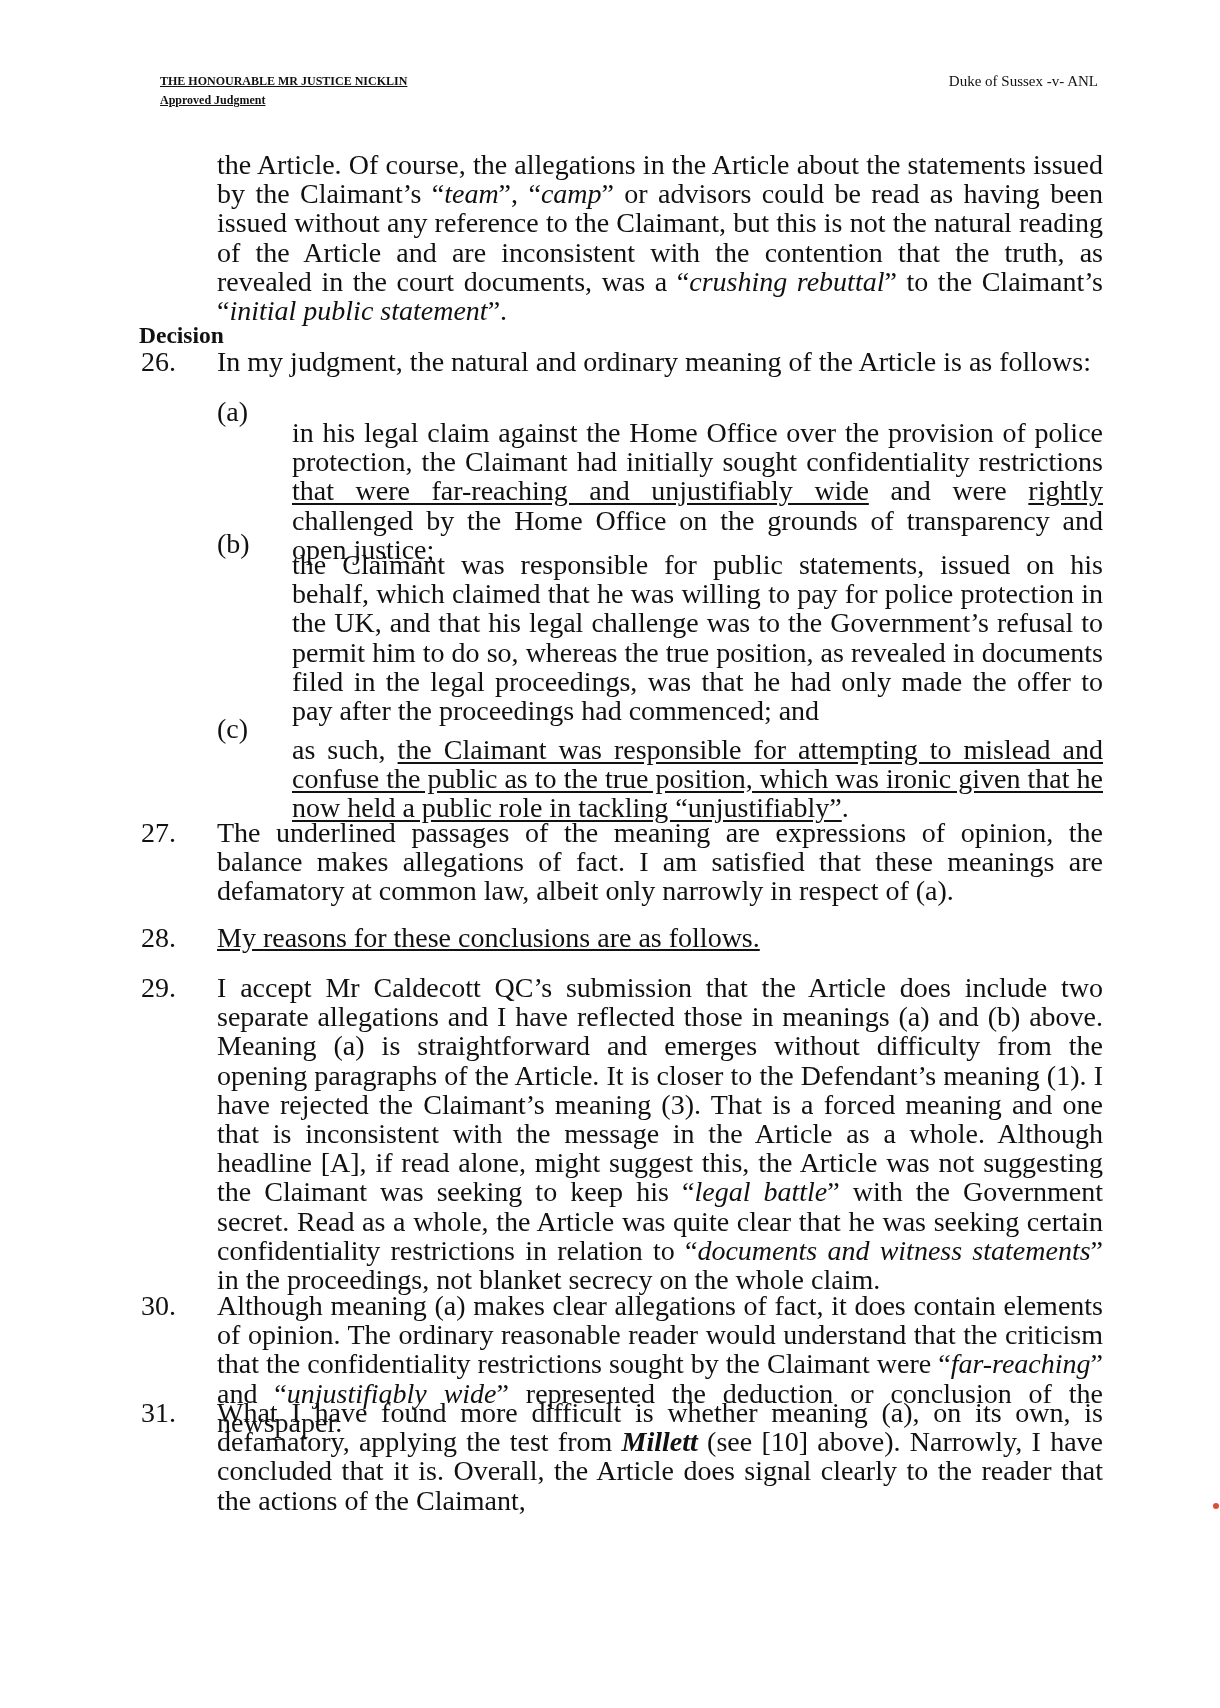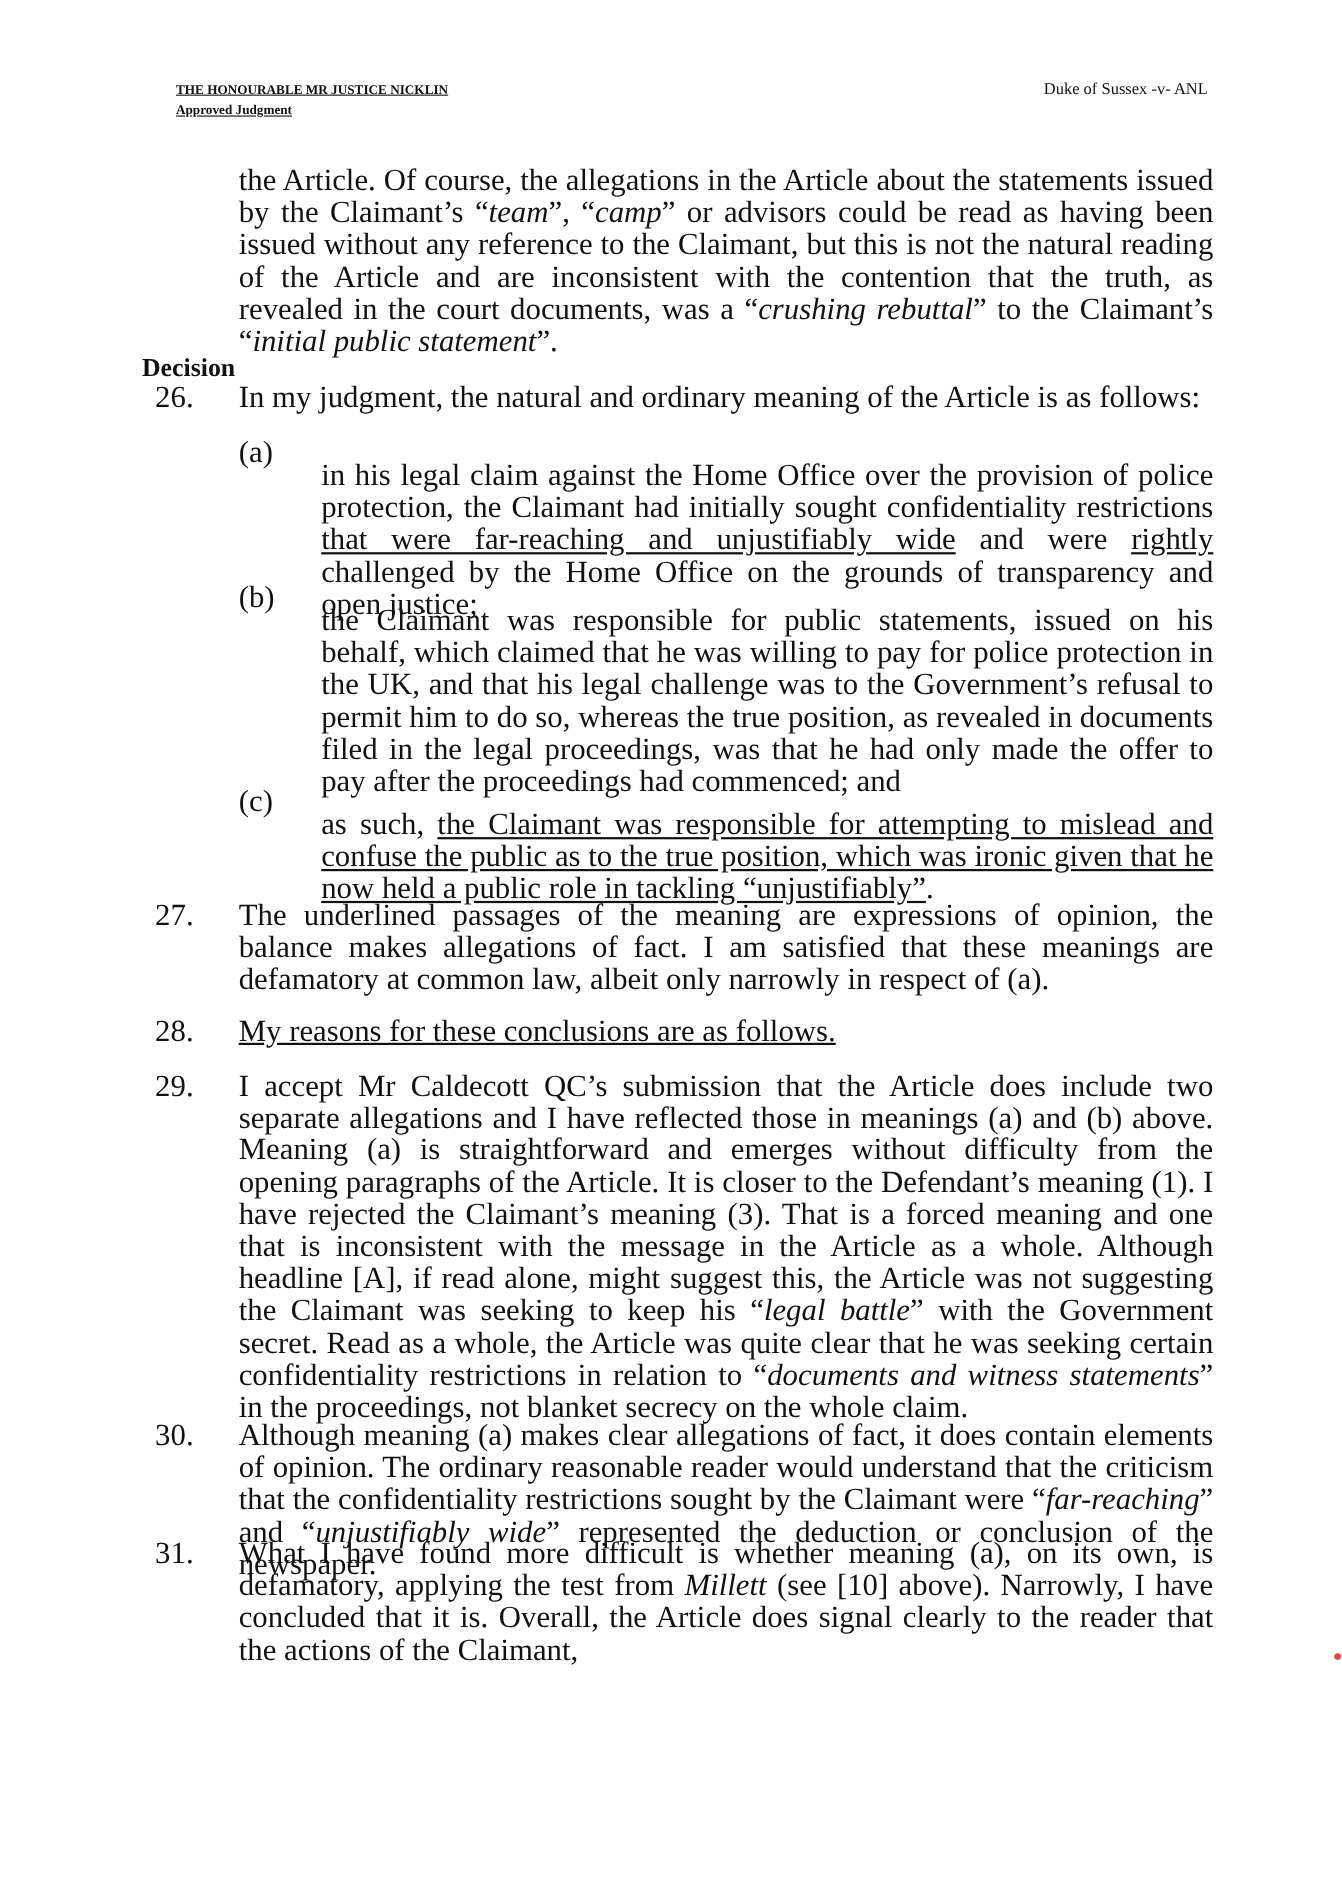--- a/index.html
+++ b/index.html
@@ -16,32 +16,32 @@
   .header-right {
     position: absolute; right: 122px; top: 72px;
     font-size: 15px; line-height: 19px;
   }
   .body-text {
     font-size: 28px; line-height: 29.2px; text-align: justify;
   }
   .block { position: absolute; }
   .cont { left: 217px; top: 150px; width: 886px; }
   .heading {
-    position: absolute; left: 129px; top: 322px;
+    position: absolute; left: 139px; top: 322px;
     font-size: 23.5px; font-weight: bold;
   }
   .para { position: absolute; left: 141px; width: 962px; }
   .para .num { position: absolute; left: 0; top: 0; width: 70px; }
   .para .txt { margin-left: 76px; }
   .sub { position: absolute; left: 217px; width: 886px; }
   .sub .lbl { position: absolute; left: 0; top: 0; }
   .sub .txt { margin-left: 75px; margin-top: 21px; }
   .u { text-decoration: underline; text-underline-offset: 3px; }
   i { font-style: italic; }
-  b { font-weight: normal; }
+  b { font-weight: bold; }
   .last-line { text-align-last: left; }
   .red-dot {
     position: absolute; left: 1213px; top: 1503px; width: 6px; height: 6px;
     border-radius: 50%; background: #e04a3a;
   }
 </style>
 </head>
 <body>
 
 <div class="header-left">

